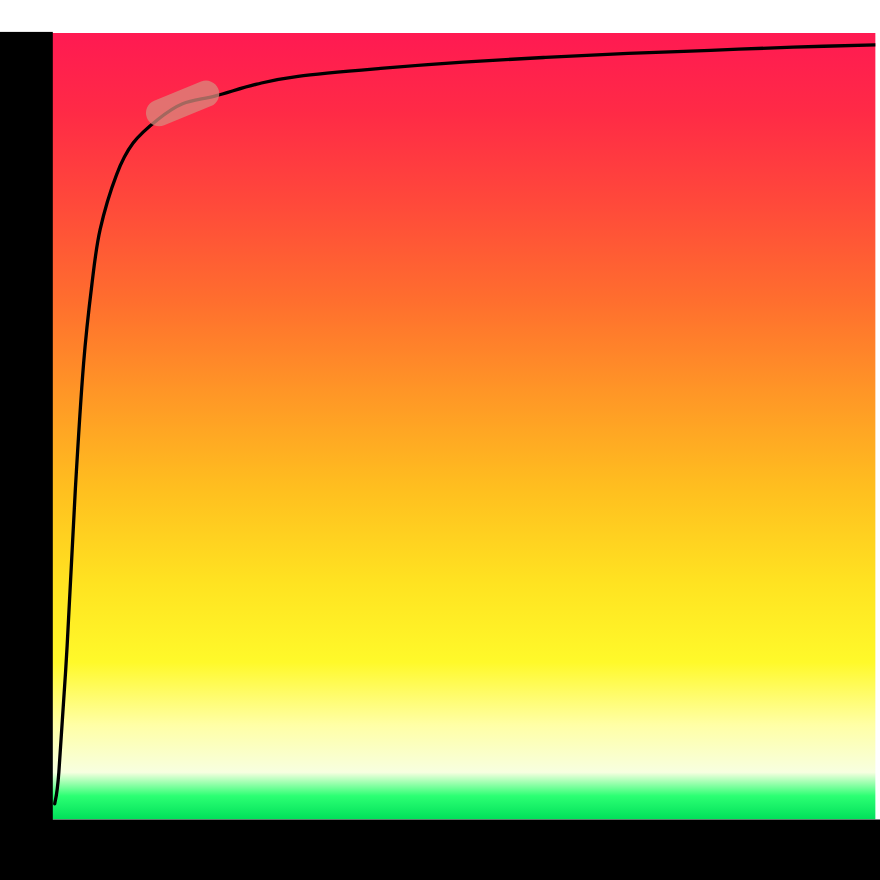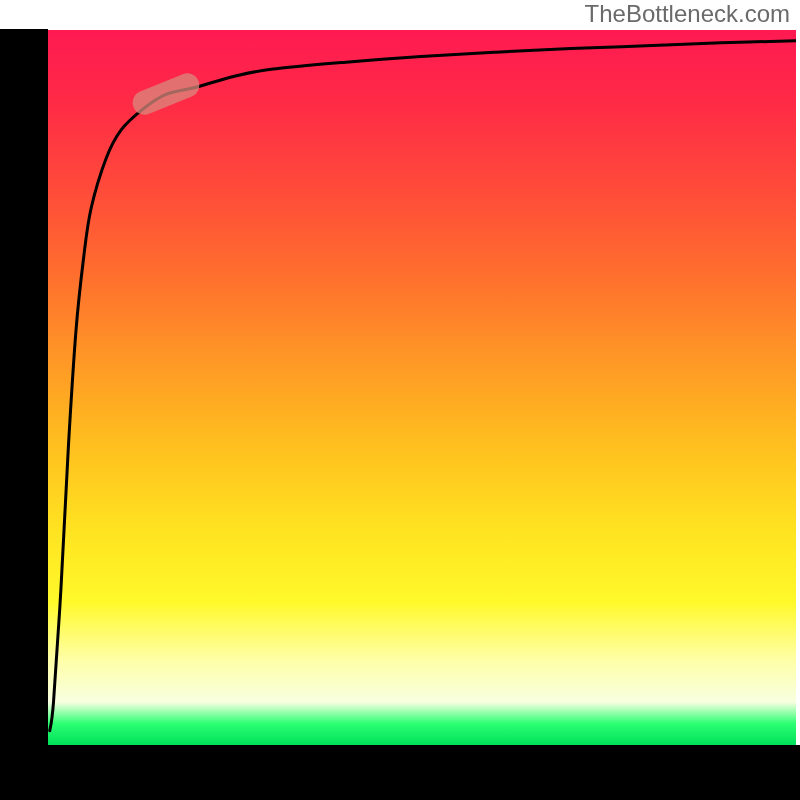--- a/index.html
+++ b/index.html
@@ -86,21 +86,20 @@
     height: 55px;
     background: #000000;
     z-index: 40;
   }
 </style>
 </head>
 <body>
 
 <div class="stage">
 
-  <div class="watermark">TheBottleneck.com</div>
 
   <div class="plot-area">
     <div class="gradient"></div>
 
     <svg class="curve-svg" width="750" height="715" viewBox="0 0 750 715">
       <path id="curve-path" fill="none" stroke="#000000" stroke-width="3" stroke-linecap="round" stroke-linejoin="round" d="M 3.75 700.70 C 4.38 695.93, 5.63 695.93, 7.50 672.10 C 9.38 648.27, 12.50 600.60, 15.00 557.70 C 17.50 514.80, 20.00 457.60, 22.50 414.70 C 25.00 371.80, 27.50 331.28, 30.00 300.30 C 32.50 269.32, 35.00 249.06, 37.50 228.80 C 40.00 208.54, 41.25 195.43, 45.00 178.75 C 48.75 162.07, 55.00 141.81, 60.00 128.70 C 65.00 115.59, 68.75 108.44, 75.00 100.10 C 81.25 91.76, 90.00 84.61, 97.50 78.65 C 105.00 72.69, 111.25 67.93, 120.00 64.35 C 128.75 60.78, 138.75 60.18, 150.00 57.20 C 161.25 54.22, 175.00 49.45, 187.50 46.47 C 200.00 43.50, 206.25 41.71, 225.00 39.33 C 243.75 36.94, 275.00 34.32, 300.00 32.18 C 325.00 30.03, 350.00 28.12, 375.00 26.46 C 400.00 24.79, 425.00 23.48, 450.00 22.16 C 475.00 20.85, 500.00 19.66, 525.00 18.59 C 550.00 17.52, 575.00 16.68, 600.00 15.73 C 625.00 14.78, 650.00 13.70, 675.00 12.87 C 700.00 12.04, 737.50 11.08, 750.00 10.73"></path>
     </svg>
 
     <div id="marker" class="marker" style="left: 85px; top: 52.35px; background: rgb(217, 137, 126); opacity: 0.75; transform: rotate(-22.2deg);"></div>
   </div>

